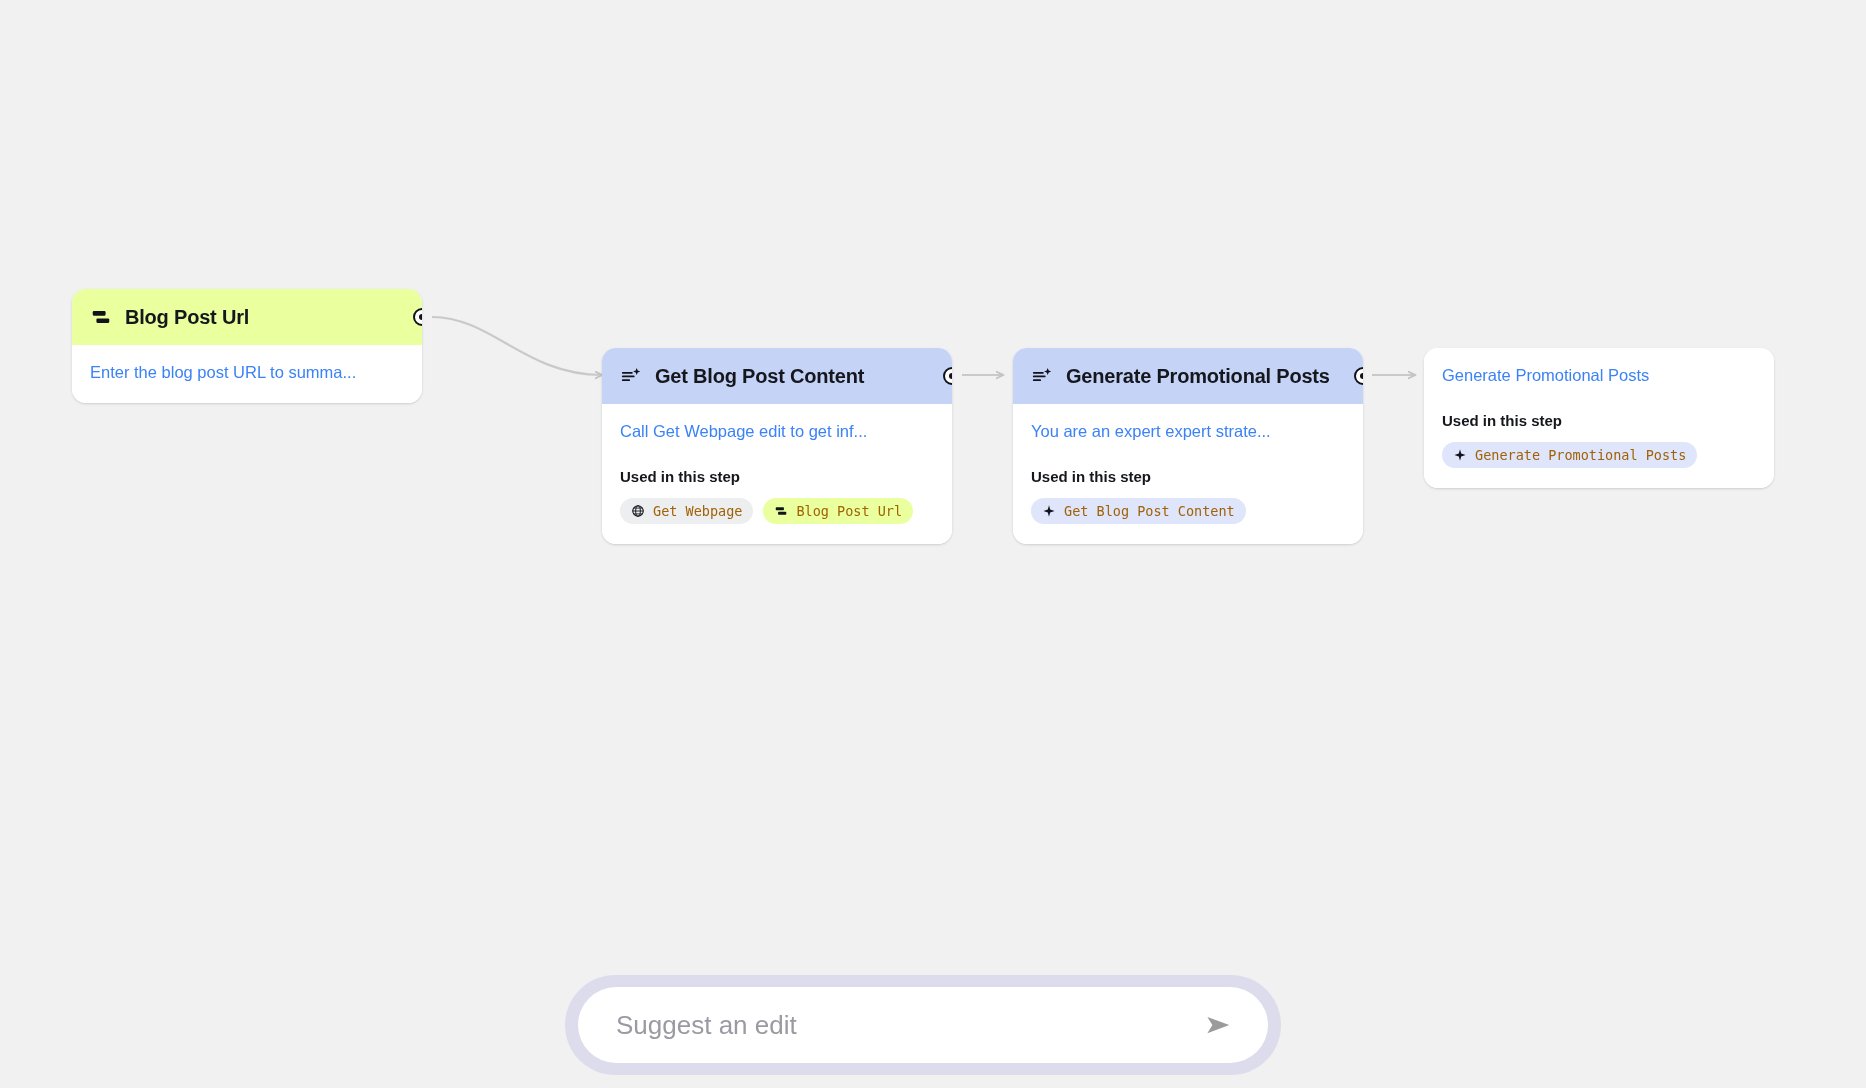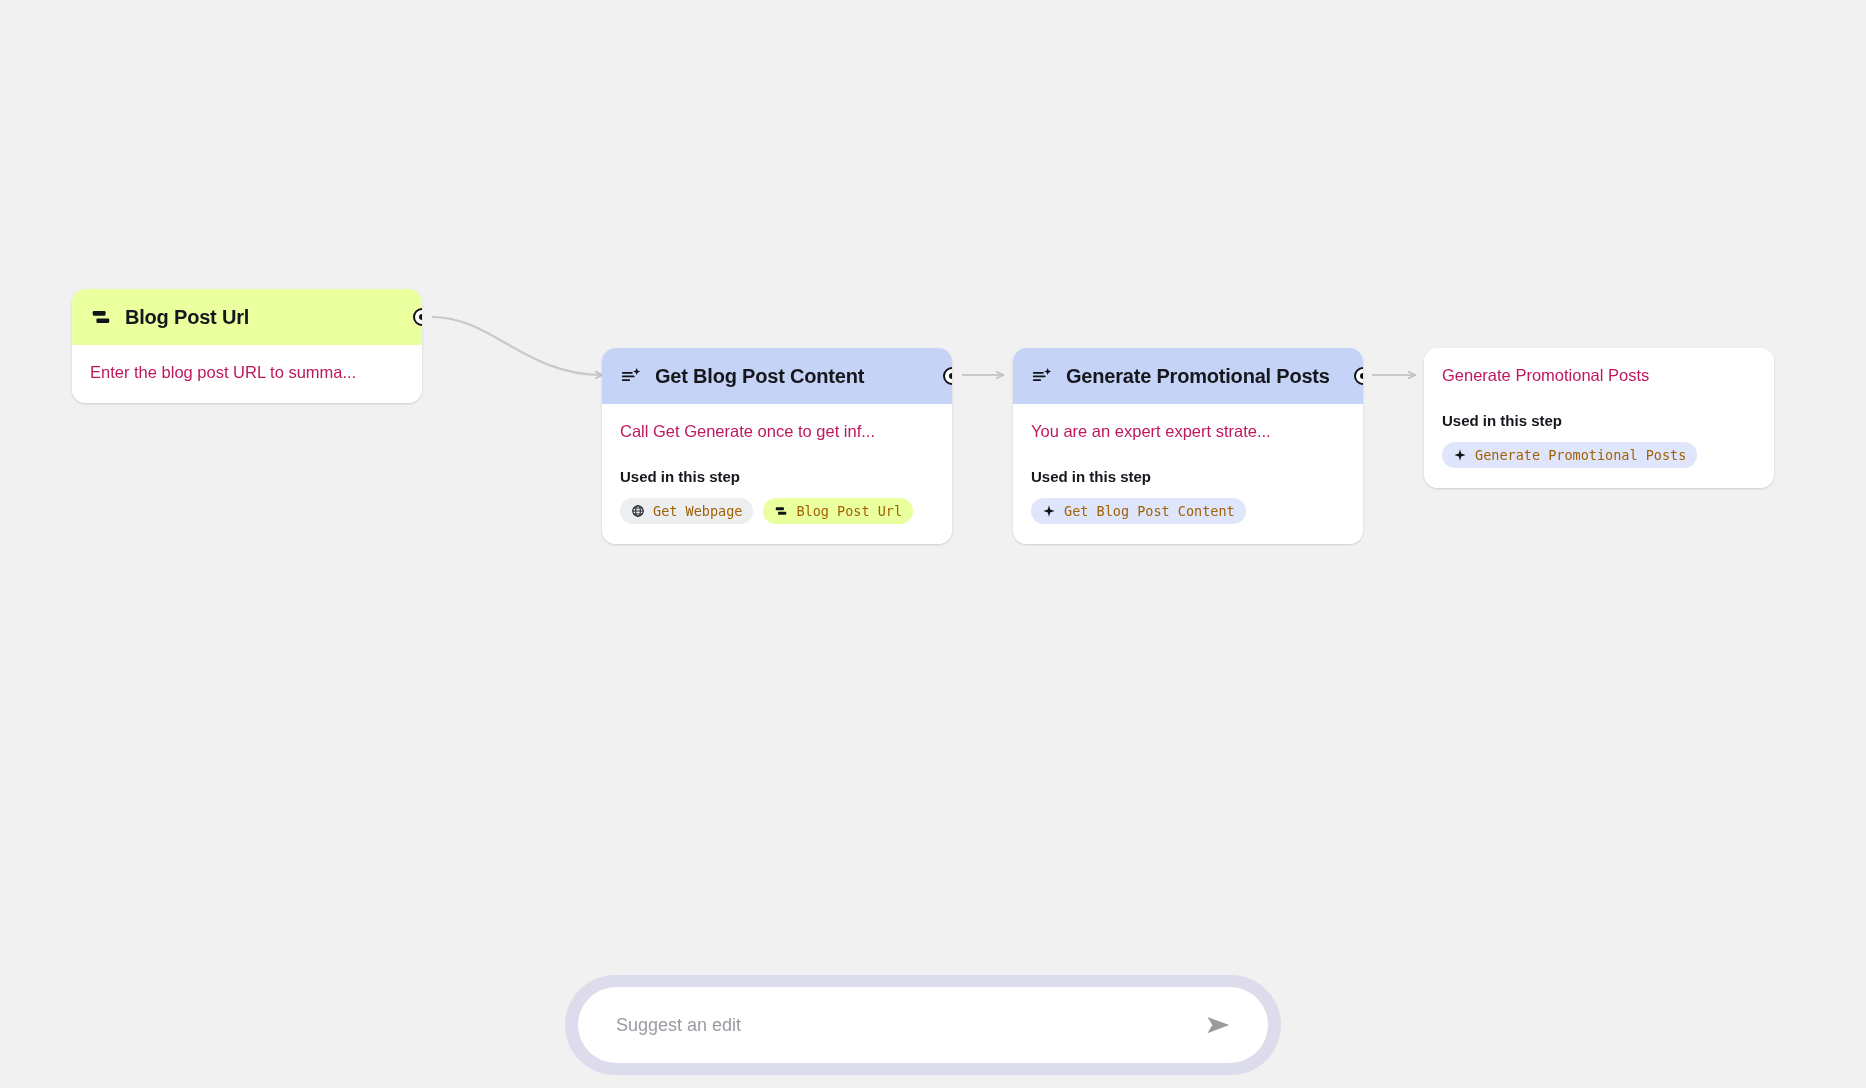--- a/index.html
+++ b/index.html
@@ -68,21 +68,21 @@
     display: block;
   }
 
   .node-body {
     background: #ffffff;
     padding: 16px 18px 20px 18px;
   }
 
   .node-desc {
     font-size: 16.5px;
-    color: #be185d;
+    color: #3b82f6;
     line-height: 1.35;
     white-space: nowrap;
   }
 
   .used-label {
     font-size: 15px;
     font-weight: 700;
     color: #15171c;
     margin-top: 26px;
   }
@@ -159,21 +159,21 @@
     align-items: center;
     padding: 0 30px 0 38px;
     gap: 12px;
   }
   #prompt-input {
     flex: 1;
     border: none;
     outline: none;
     background: transparent;
     font-family: "Liberation Sans", sans-serif;
-    font-size: 18px;
+    font-size: 26px;
     color: #15171c;
     height: 100%;
   }
   #prompt-input::placeholder { color: #9a9aa2; }
 
   #send-btn {
     background: transparent;
     border: none;
     cursor: pointer;
     width: 40px;
@@ -220,21 +220,21 @@
   <div class="node" style="left:602px; top:348px; width:350px;">
     <div class="node-header" style="background:#c5d3f7;">
       <svg class="hdr-icon" viewBox="0 0 24 24">
         <path d="M3 8.5 H13 M3 12.5 H15 M3 16.5 H10" stroke="#111318" stroke-width="1.9" stroke-linecap="round"></path>
         <path d="M18.2 3.2 L19.3 6.0 L22.1 7.1 L19.3 8.2 L18.2 11.0 L17.1 8.2 L14.3 7.1 L17.1 6.0 Z" fill="#111318"></path>
       </svg>
       <span class="title">Get Blog Post Content</span>
       <span class="endpoint"></span>
     </div>
     <div class="node-body">
-      <div class="node-desc">Call Get Generate once to get inf...</div>
+      <div class="node-desc">Call Get Webpage edit to get inf...</div>
       <div class="used-label">Used in this step</div>
       <div class="chips">
         <span class="chip chip-gray">
           <svg viewBox="0 0 24 24">
             <circle cx="12" cy="12" r="9" fill="none" stroke="#111318" stroke-width="1.8"></circle>
             <ellipse cx="12" cy="12" rx="4" ry="9" fill="none" stroke="#111318" stroke-width="1.6"></ellipse>
             <path d="M3 12 H21 M4.5 7 H19.5 M4.5 17 H19.5" stroke="#111318" stroke-width="1.5"></path>
           </svg>
           <span>Get Webpage</span>
         </span>

